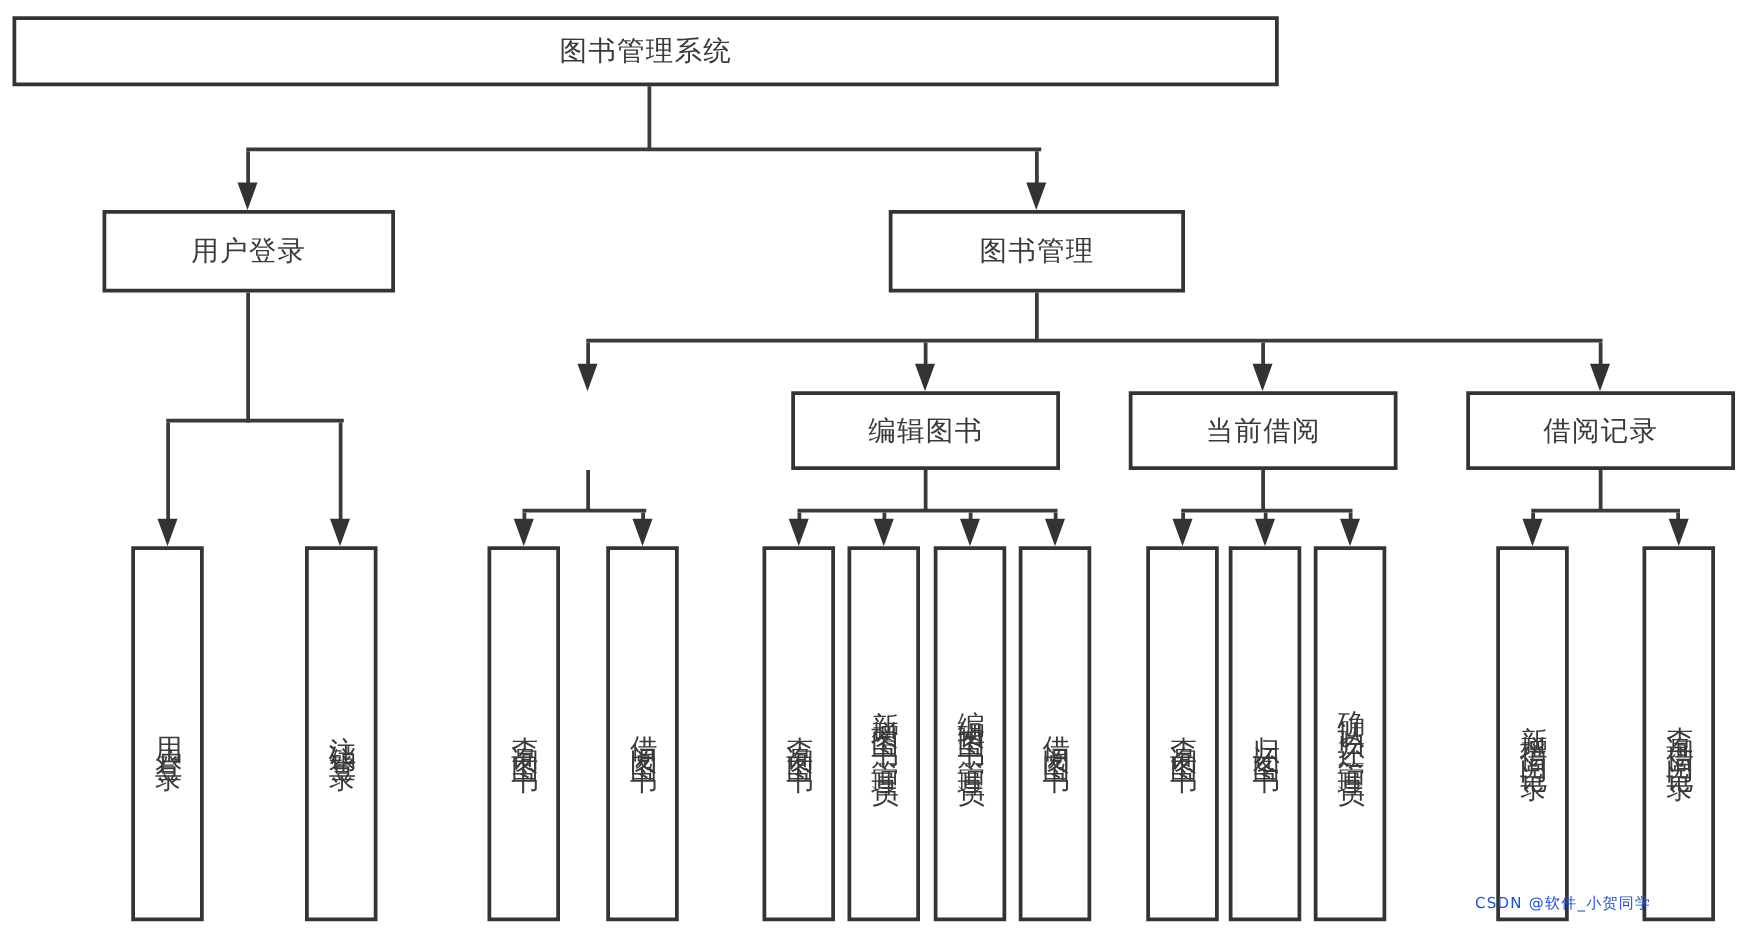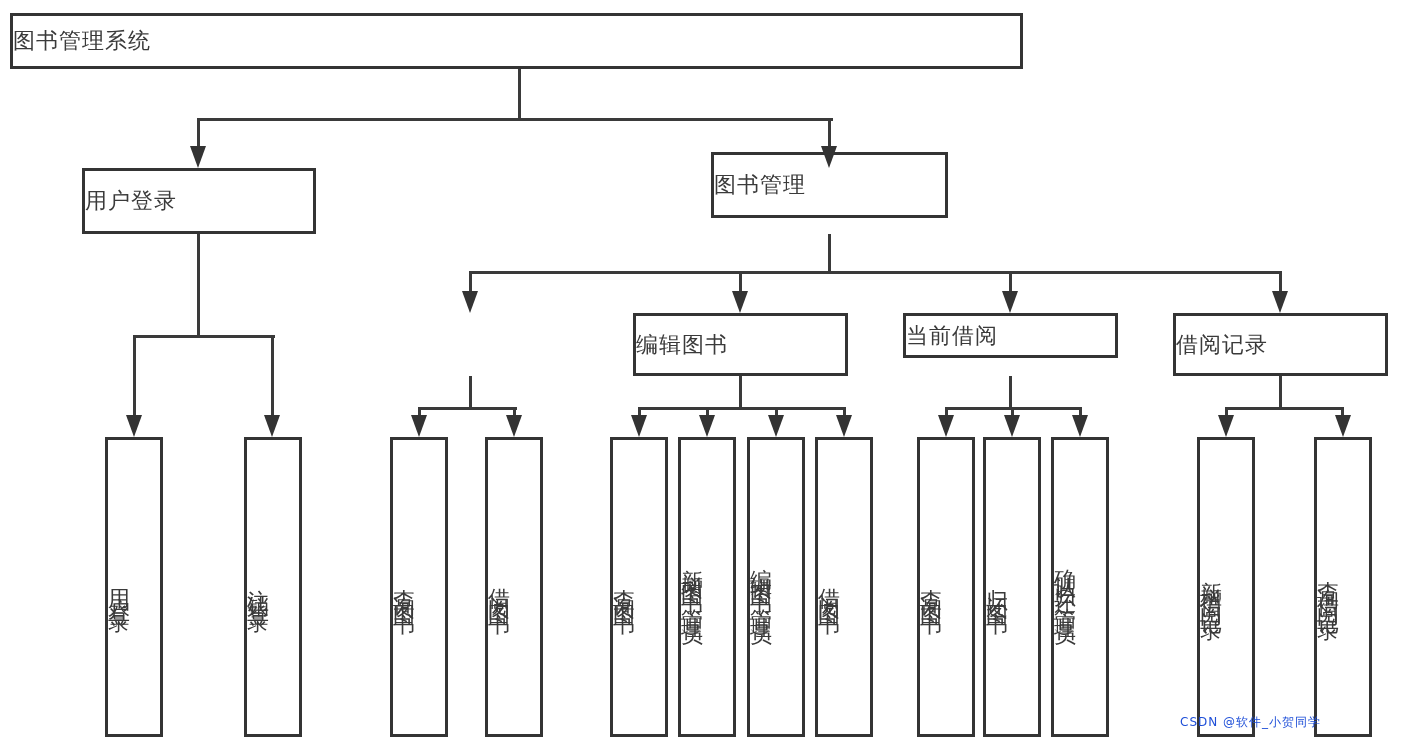--- a/index.html
+++ b/index.html
@@ -2,21 +2,21 @@
 <html><head>
 <meta charset="utf-8">
 <style>
   html,body{margin:0;padding:0;background:#ffffff;}
   .canvas{
     position:relative;width:1405px;height:747px;background:#ffffff;overflow:hidden;
     font-family:"DejaVu Sans","Liberation Sans",sans-serif;
   }
   .node{
     position:absolute;box-sizing:border-box;background:#ffffff;
-    border:3px solid #343434;display:flex;align-items:center;justify-content:flex-start;
+    border:3px solid #343434;display:flex;align-items:center;justify-content:center;
     color:#3a3a3a;font-size:22px;letter-spacing:1px;
   }
   .leaf{
     border-width:3px;
   }
   .leaf span{
     writing-mode:vertical-rl;text-orientation:mixed;
     letter-spacing:8px;font-size:22px;color:#3a3a3a;line-height:1;
   }
   .ln{position:absolute;background:#3a3a3a;}
@@ -36,30 +36,30 @@
 <div class="canvas">
 
   <div class="node" style="left:10px;top:13px;width:1013px;height:56px">
     <span>图书管理系统</span>
   </div>
 
   <div class="node" style="left:82px;top:168px;width:234px;height:66px">
     <span>用户登录</span>
   </div>
 
-  <div class="node" style="left:711px;top:152px;width:237px;height:66px">
+  <div class="node" style="left:711px;top:168px;width:237px;height:66px">
     <span>图书管理</span>
   </div>
 
 
   <div class="node" style="left:633px;top:313px;width:215px;height:63px">
     <span>编辑图书</span>
   </div>
 
-  <div class="node" style="left:903px;top:313px;width:215px;height:45px">
+  <div class="node" style="left:903px;top:313px;width:215px;height:63px">
     <span>当前借阅</span>
   </div>
 
   <div class="node" style="left:1173px;top:313px;width:215px;height:63px">
     <span>借阅记录</span>
   </div>
 
   <div class="node leaf" style="left:105px;top:437px;width:58px;height:300px">
     <span>用户登录</span>
   </div>

